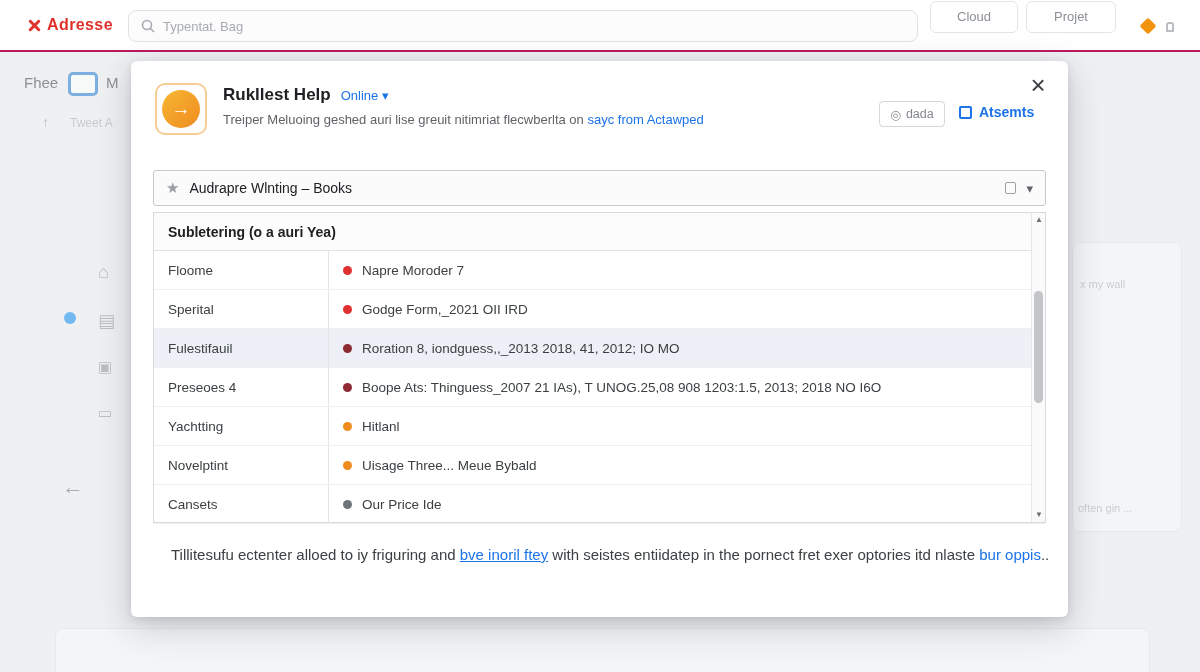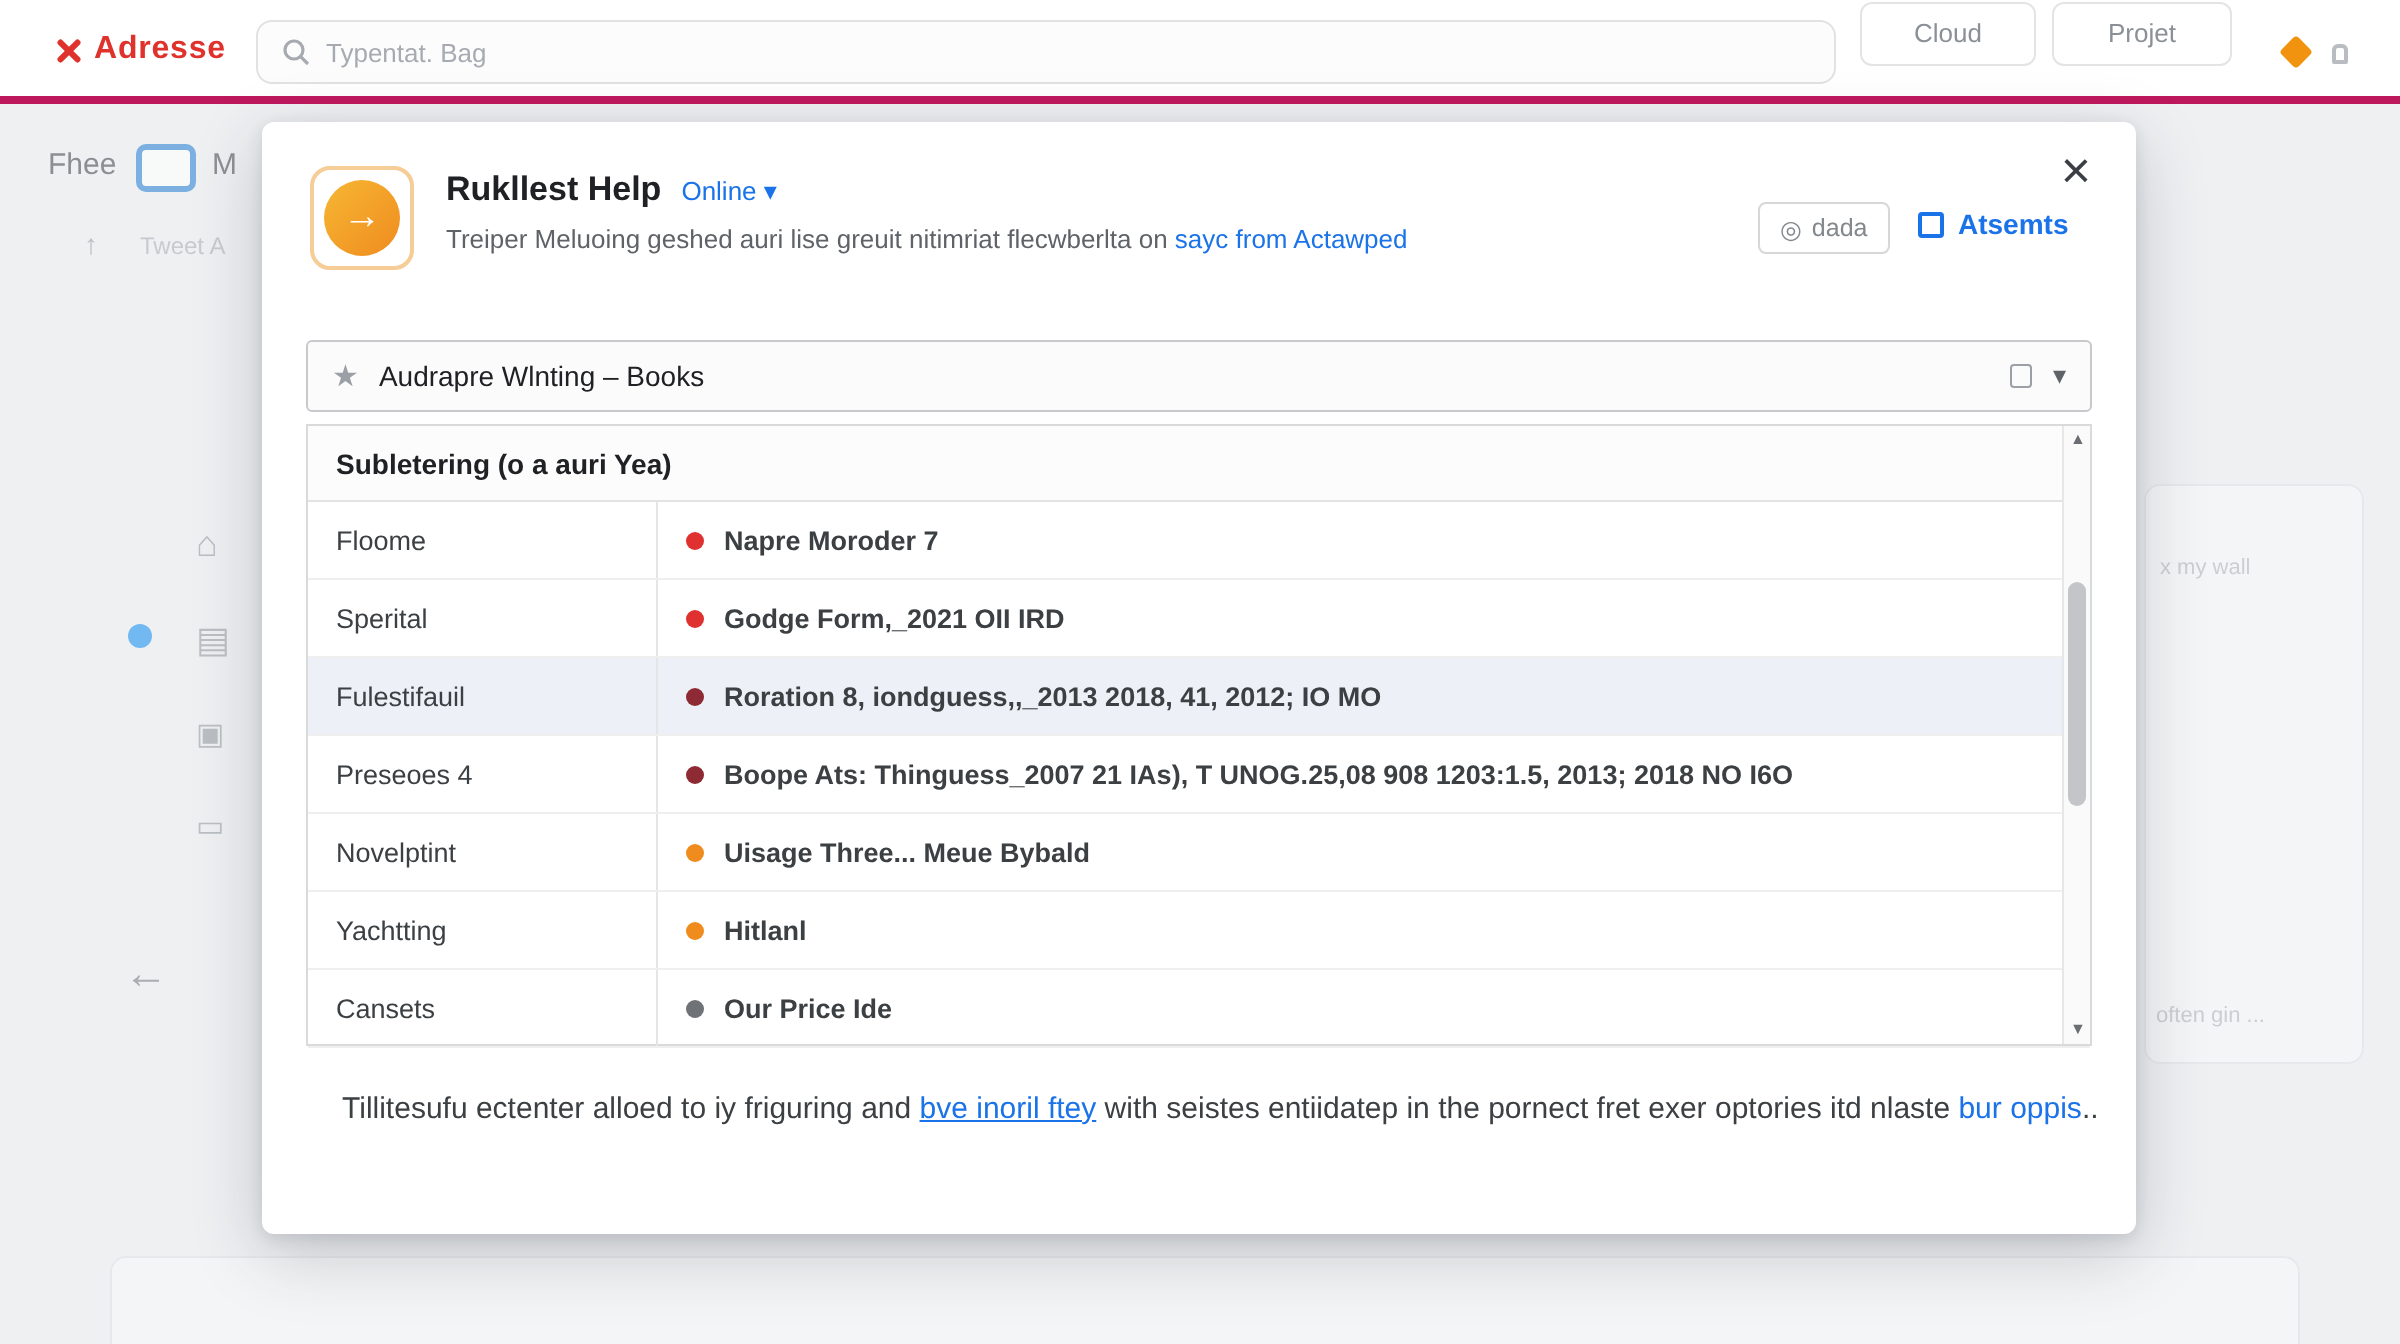--- a/index.html
+++ b/index.html
@@ -1,21 +1,21 @@
 <!DOCTYPE html>
 <html><head>
 <meta charset="utf-8">
 <style>
   * { margin:0; padding:0; box-sizing:border-box; }
   html,body { width:1200px; height:672px; overflow:hidden; background:#eef0f2;
     font-family:"Liberation Sans","DejaVu Sans",sans-serif; }
 
   
   .topbar { position:absolute; left:0; top:0; width:1200px; height:52px; background:#fff;
-    border-bottom:4px solid #be185d; z-index:3; }
+    border-bottom:2px solid #be185d; z-index:3; }
   .brand { position:absolute; left:28px; top:16px; display:flex; align-items:center; gap:6px;
     color:#e0322c; font-weight:bold; font-size:16px; letter-spacing:.4px; }
   .brand-x { width:13px; height:13px; position:relative; }
   .brand-x i, .brand-x b { position:absolute; left:5px; top:-1px; width:3px; height:15px; background:#e0322c; border-radius:2px; }
   .brand-x i { transform:rotate(45deg); } .brand-x b { transform:rotate(-45deg); }
   .searchbox { position:absolute; left:128px; top:10px; width:790px; height:32px;
     border:1px solid #e1e2e4; border-radius:8px; background:#fcfcfd;
     display:flex; align-items:center; gap:8px; padding:0 12px; }
   .searchbox input { flex:1; border:none; outline:none; background:transparent;
     font-size:13px; color:#8b5cf6; font-family:inherit; }
@@ -77,21 +77,21 @@
 
   .tablewrap { position:absolute; left:22px; top:151px; width:893px; height:311px;
     border:1px solid #d9dadc; background:#fff; }
   .t-head { height:38px; border-bottom:1px solid #e2e3e5; background:#fcfcfc;
     display:flex; align-items:center; padding-left:14px; font-size:14px; font-weight:bold; color:#202124; }
   .t-row { height:39px; display:flex; border-bottom:1px solid #efefef; cursor:pointer; }
   .t-row.hl { background:#edf1f7; }
   .t-label { width:175px; border-right:1px solid #e4e5e7; display:flex; align-items:center;
     padding-left:14px; font-size:13.5px; color:#3c4043; }
   .t-valcell { flex:1; display:flex; align-items:center; gap:10px; padding:0 24px 0 14px;
-    overflow:hidden; white-space:nowrap;font-weight:bold; }
+    overflow:hidden; white-space:nowrap; }
   .dot { width:9px; height:9px; border-radius:50%; flex:0 0 9px; }
   .t-value { font-size:13.5px; color:#3c4043; overflow:hidden; text-overflow:ellipsis; }
 
   .vscroll { position:absolute; right:0; top:0; bottom:0; width:14px; background:#fafafa;
     border-left:1px solid #e6e7e9; }
   .vscroll .arr { position:absolute; left:0; width:14px; height:14px; text-align:center;
     font-size:8px; color:#6a6e73; line-height:14px; cursor:pointer; }
   .vscroll .arr.up { top:0; } .vscroll .arr.dn { bottom:0; }
   .vscroll .thumb { position:absolute; left:2px; top:78px; width:9px; height:112px;
     background:#c3c5c8; border-radius:5px; cursor:grab; }
@@ -211,32 +211,32 @@
 
   <div class="t-row">
     <div class="t-label">Preseoes 4</div>
     <div class="t-valcell">
       <span class="dot" style="background: rgb(142, 42, 51);"></span>
       <span class="t-value">Boope Ats: Thinguess_2007 21 IAs), T UNOG.25,08 908 1203:1.5, 2013; 2018 NO I6O</span>
     </div>
   </div>
 
   <div class="t-row">
+    <div class="t-label">Yachtting</div>
+    <div class="t-valcell">
+      <span class="dot" style="background: rgb(240, 140, 30);"></span>
+      <span class="t-value">Hitlanl</span>
+    </div>
+  </div>
+
+  <div class="t-row">
     <div class="t-label">Novelptint</div>
     <div class="t-valcell">
       <span class="dot" style="background: rgb(240, 140, 30);"></span>
       <span class="t-value">Uisage Three... Meue Bybald</span>
-    </div>
-  </div>
-
-  <div class="t-row">
-    <div class="t-label">Yachtting</div>
-    <div class="t-valcell">
-      <span class="dot" style="background: rgb(240, 140, 30);"></span>
-      <span class="t-value">Hitlanl</span>
     </div>
   </div>
 
   <div class="t-row">
     <div class="t-label">Cansets</div>
     <div class="t-valcell">
       <span class="dot" style="background: rgb(111, 115, 120);"></span>
       <span class="t-value">Our Price Ide</span>
     </div>
   </div>

